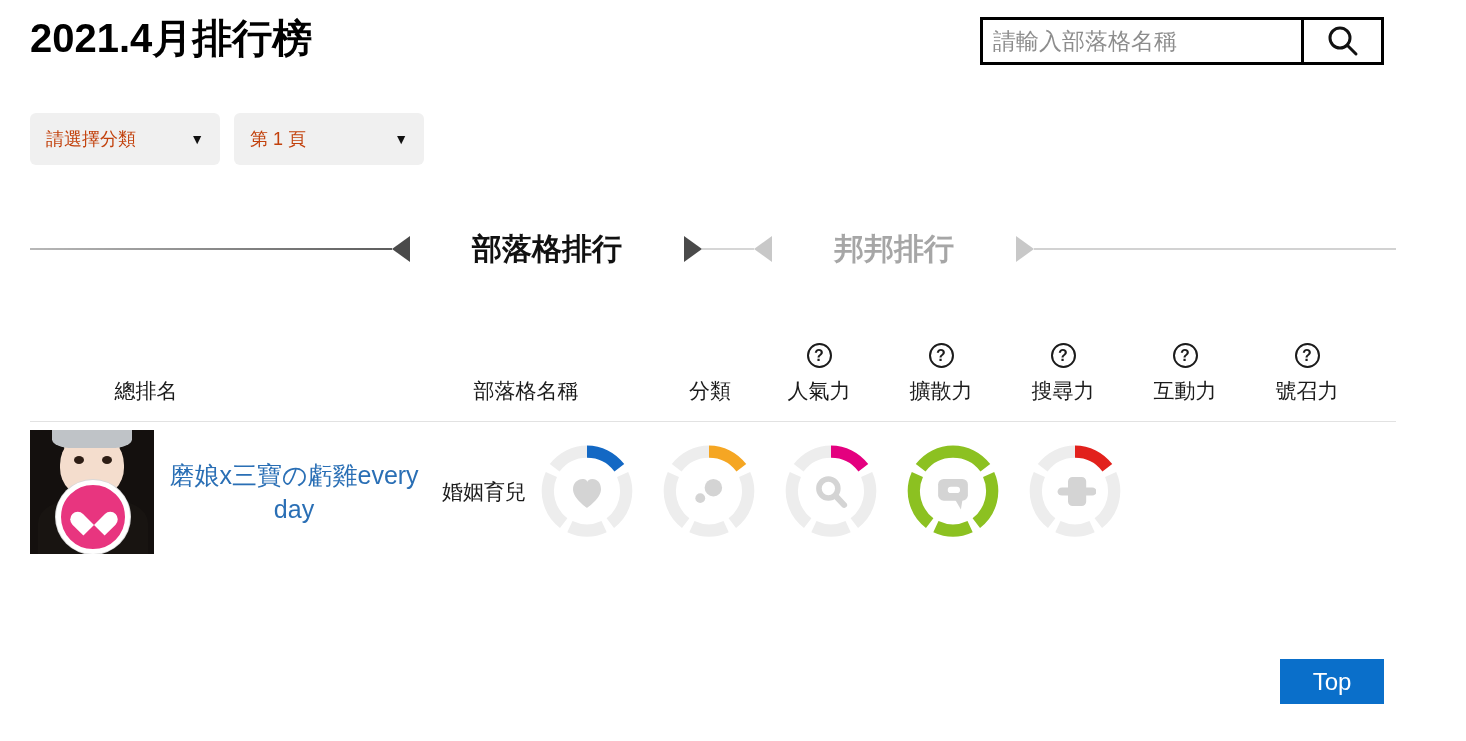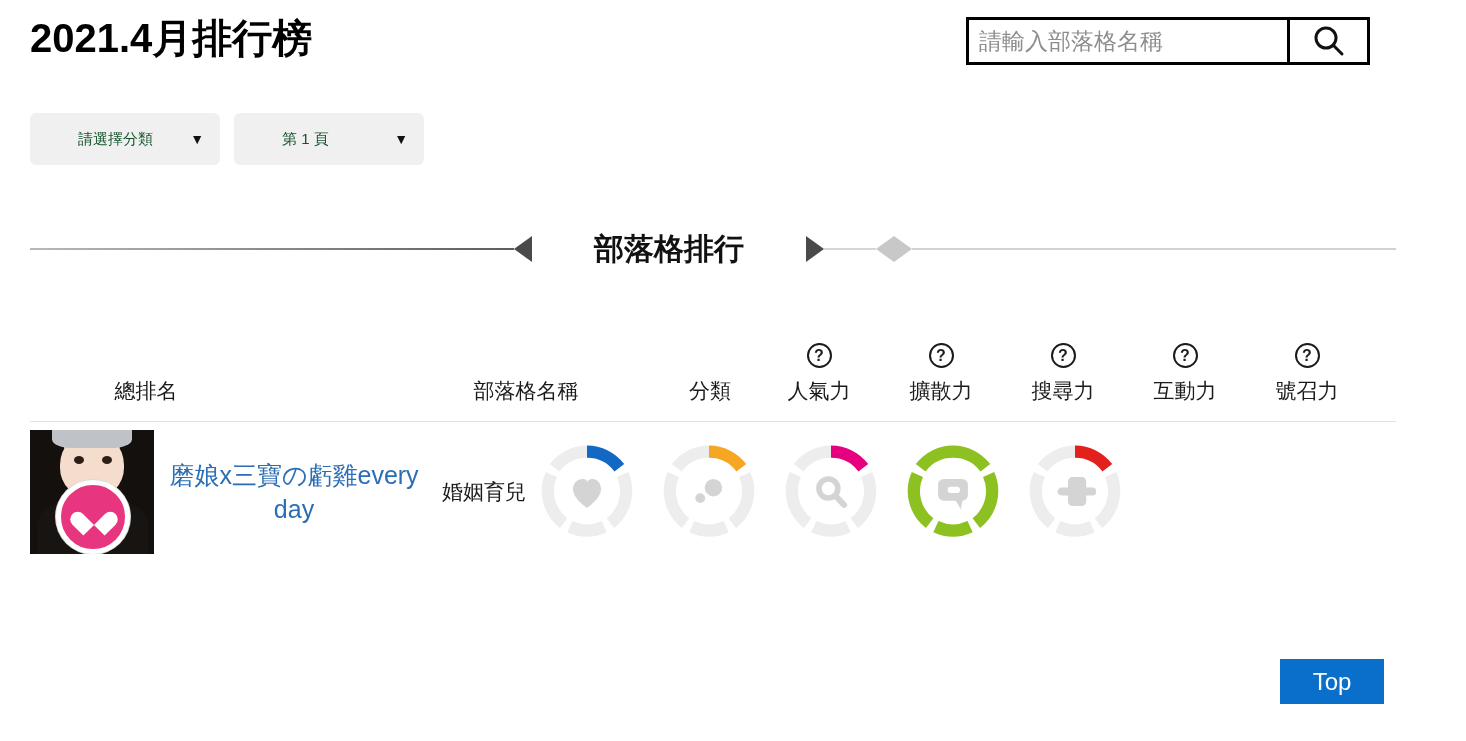--- a/index.html
+++ b/index.html
@@ -24,21 +24,21 @@
     font-size: 40px;
     font-weight: bold;
     color: #000000;
     letter-spacing: 0px;
     line-height: 56px;
     white-space: nowrap;
   }
 
   .search-wrap {
     position: absolute;
-    right: 96px;
+    right: 82px;
     top: 17px;
     display: flex;
     align-items: stretch;
     border: 3px solid #000000;
     background: #ffffff;
     height: 48px;
     width: 404px;
   }
   .search-input {
     flex: 1 1 auto;
@@ -78,24 +78,23 @@
     border-radius: 6px;
     height: 52px;
     display: flex;
     align-items: center;
     padding: 0 16px;
     cursor: pointer;
     min-width: 190px;
     justify-content: space-between;
   }
   .dropdown .dd-label {
-    font-size: 15px;
-    color: #14532d;
+    font-size: 18px;
+    color: #c2410c;
     white-space: nowrap;
-    margin-left: 32px;
   }
   .dropdown .caret {
     font-size: 14px;
     color: #111;
     margin-left: 28px;
     line-height: 1;
   }
 
   
   .tabbar {
@@ -316,20 +315,21 @@
   </div>
 </div>
 
 <div class="tabbar">
   <div class="tab-line dark"></div>
   <div class="tri left-dark"></div>
   <div class="tab-label active">部落格排行</div>
   <div class="tri right-dark"></div>
   <div class="mid-line"></div>
   <div class="tri left-light"></div>
+  <div class="tab-label inactive">邦邦排行</div>
   <div class="tri right-light"></div>
   <div class="tab-line light"></div>
 </div>
 
 <div class="table">
 
   <div class="thead">
     <div class="th col-rank">總排名</div>
     <div class="th col-avatar"></div>
     <div class="th col-name">部落格名稱</div>

